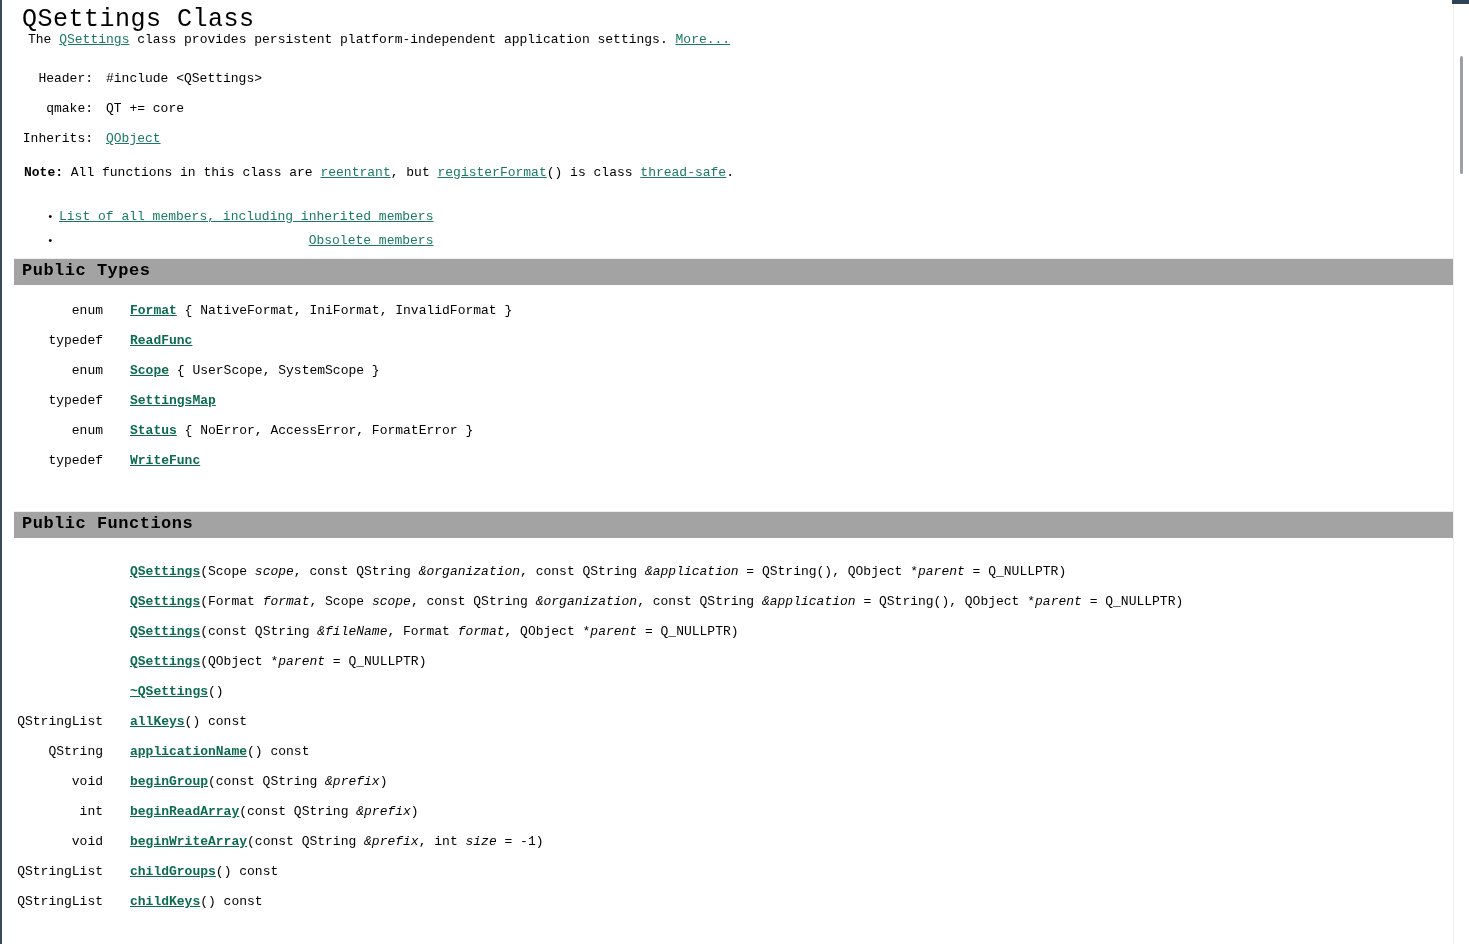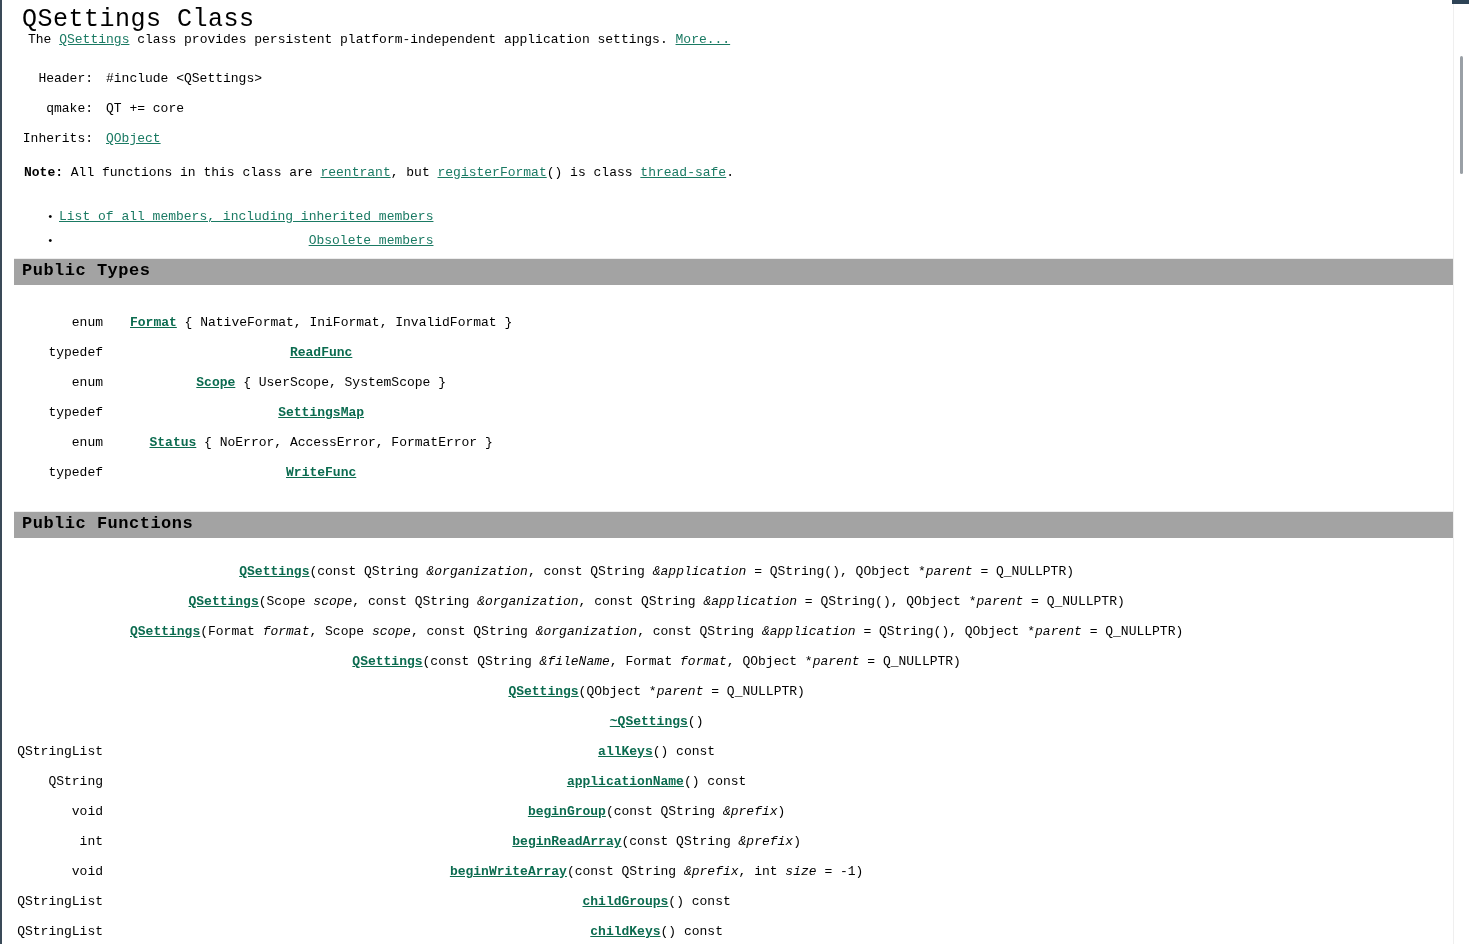--- a/index.html
+++ b/index.html
@@ -161,24 +161,23 @@
     white-space: nowrap;
     line-height: 18px;
   }
   .member-table td.ret-col {
     width: 101px;
     text-align: right;
     padding-right: 0px;
   }
   .member-table td.sig-col {
     padding-left: 27px;
-    text-align: center;
-  }
-
-  #types-table { top: 308px; }
+  }
+
+  #types-table { top: 296px; }
   #functions-table { top: 557px; }
 
   
   .lnk {
     color: #1a7a63;
   }
   .fn-name {
     color: #0b6b4f;
     font-weight: bold;
   }
@@ -288,24 +287,20 @@
   </table>
 
   <div class="section-bar" id="section-public-functions">
     <span class="section-title">Public Functions</span>
   </div>
 
   <table class="member-table" id="functions-table">
     <tbody id="functions-tbody">
         <tr>
           <td class="ret-col"></td>
-          <td class="sig-col"><a class="fn-name" href="#">QSettings</a><span class="plain">(const QString </span><span class="param">&amp;organization</span><span class="plain">, const QString </span><span class="param">&amp;application</span><span class="plain"> = QString(), QObject *</span><span class="param">parent</span><span class="plain"> = Q_NULLPTR)</span></td>
-        </tr>
-        <tr>
-          <td class="ret-col"></td>
           <td class="sig-col"><a class="fn-name" href="#">QSettings</a><span class="plain">(Scope </span><span class="param">scope</span><span class="plain">, const QString </span><span class="param">&amp;organization</span><span class="plain">, const QString </span><span class="param">&amp;application</span><span class="plain"> = QString(), QObject *</span><span class="param">parent</span><span class="plain"> = Q_NULLPTR)</span></td>
         </tr>
         <tr>
           <td class="ret-col"></td>
           <td class="sig-col"><a class="fn-name" href="#">QSettings</a><span class="plain">(Format </span><span class="param">format</span><span class="plain">, Scope </span><span class="param">scope</span><span class="plain">, const QString </span><span class="param">&amp;organization</span><span class="plain">, const QString </span><span class="param">&amp;application</span><span class="plain"> = QString(), QObject *</span><span class="param">parent</span><span class="plain"> = Q_NULLPTR)</span></td>
         </tr>
         <tr>
           <td class="ret-col"></td>
           <td class="sig-col"><a class="fn-name" href="#">QSettings</a><span class="plain">(const QString </span><span class="param">&amp;fileName</span><span class="plain">, Format </span><span class="param">format</span><span class="plain">, QObject *</span><span class="param">parent</span><span class="plain"> = Q_NULLPTR)</span></td>
         </tr>

